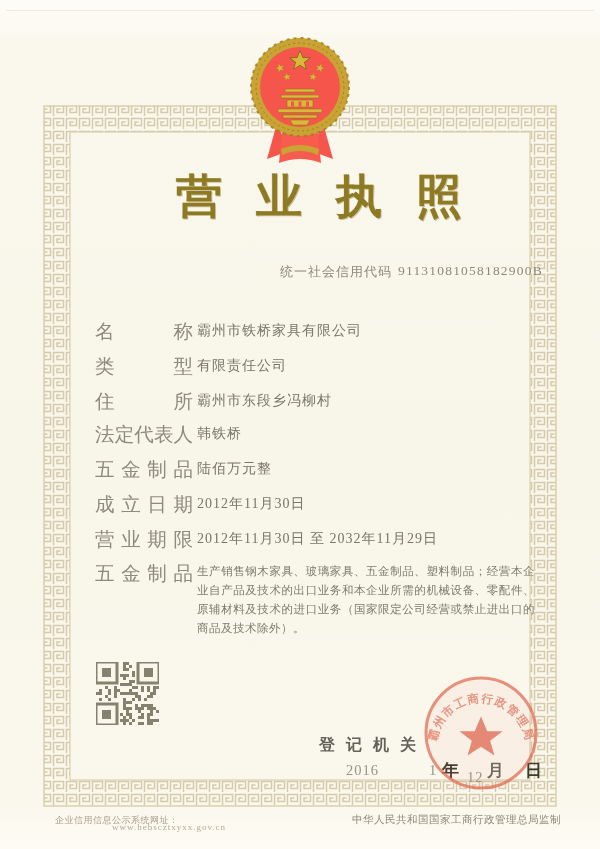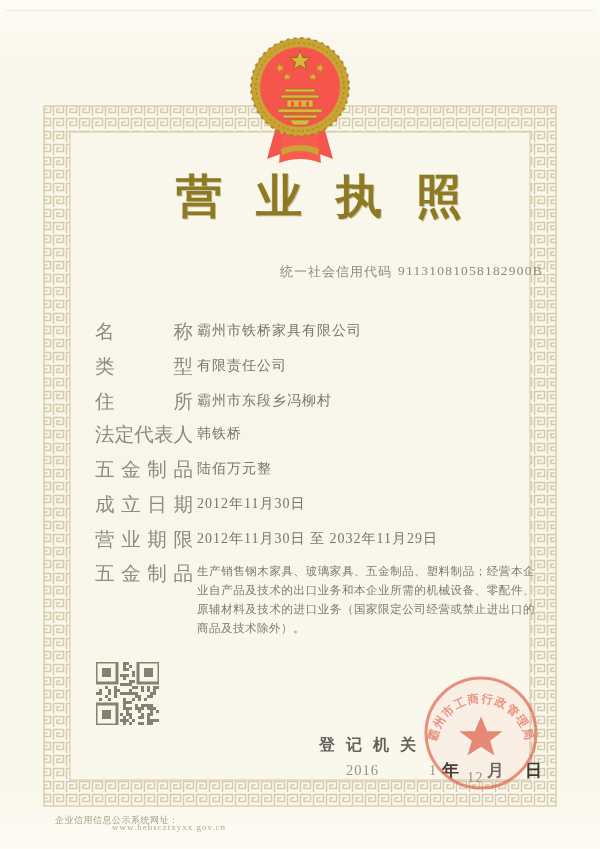--- a/index.html
+++ b/index.html
@@ -284,14 +284,15 @@
     <g transform="translate(65,70) scale(2.4)" opacity="0.72">
       <path d="M0,-9 L2.6,-2.8 L9,-2.8 L3.8,1.1 L5.6,7.3 L0,3.6 L-5.6,7.3 L-3.8,1.1 L-9,-2.8 L-2.6,-2.8 Z" fill="#dd6049"></path>
     </g>
     <text font-size="11.5" fill="#df654d" opacity="0.65" letter-spacing="1.5" font-weight="600">
       <textPath href="#sealArc" startOffset="50%" text-anchor="middle">霸州市工商行政管理局</textPath>
     </text>
   </svg>
 
   <span class="footer-left">企业信用信息公示系统网址：</span>
   <span class="footer-url">www.hebscztxyxx.gov.cn</span>
+  <span class="footer-right">中华人民共和国国家工商行政管理总局监制</span>
 
 </div>
 
 </body></html>

